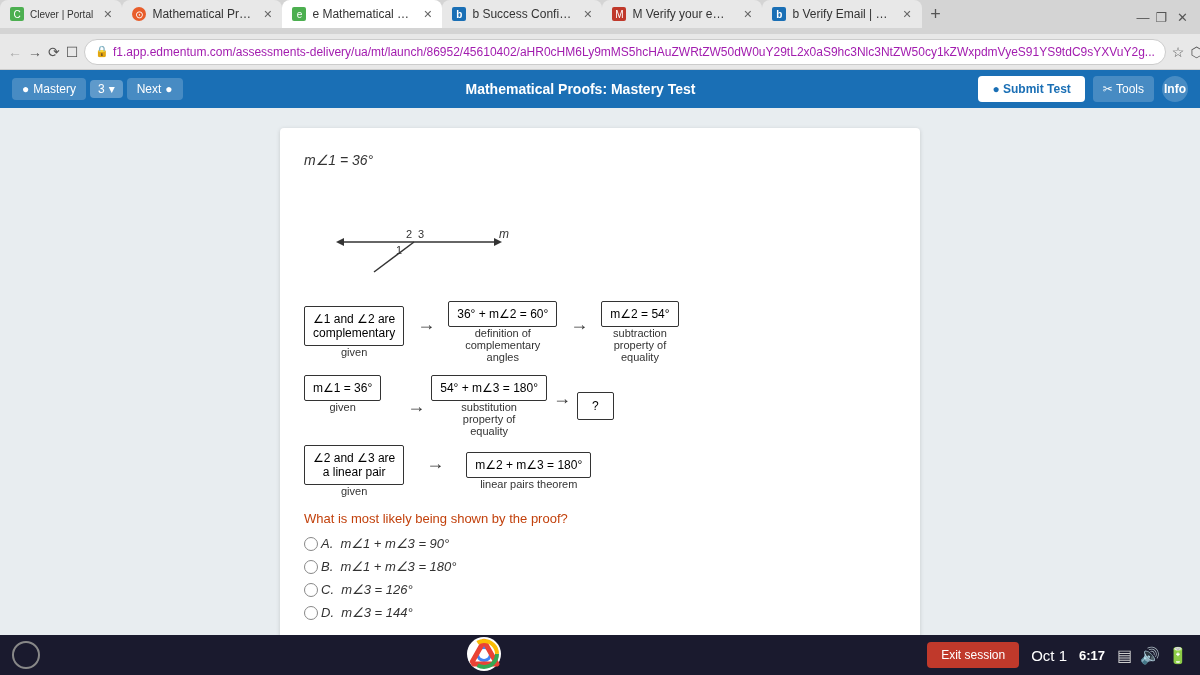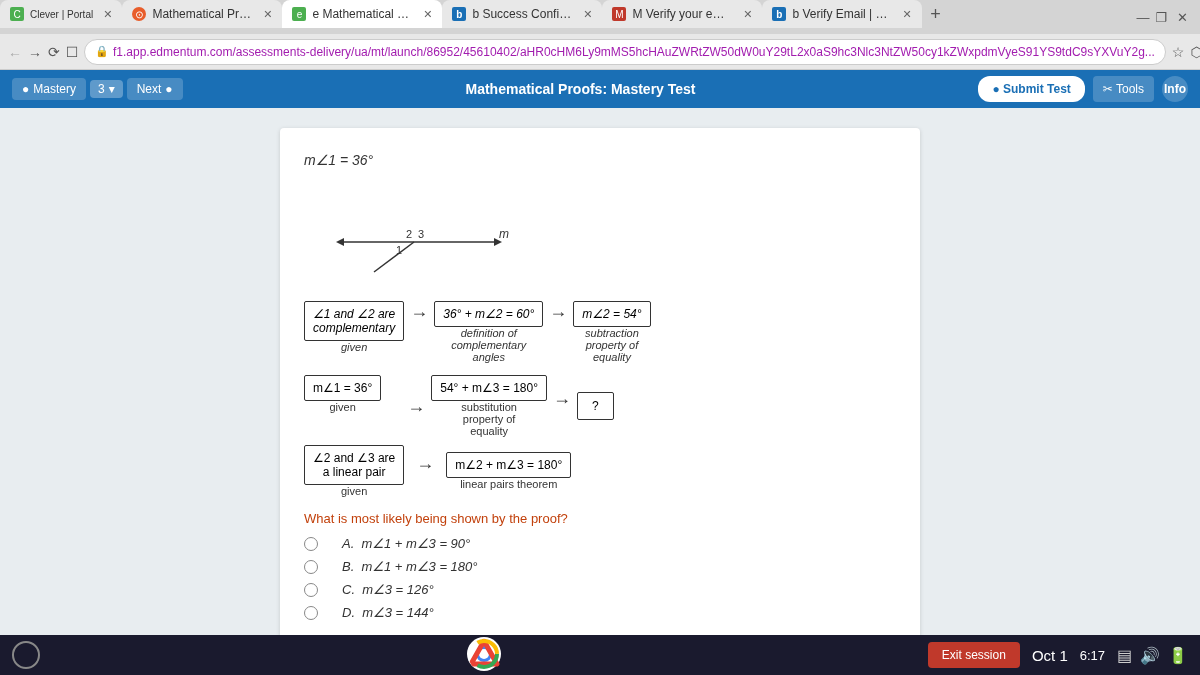--- a/index.html
+++ b/index.html
@@ -21,55 +21,55 @@
     .url-text { flex: 1; overflow: hidden; white-space: nowrap; text-overflow: ellipsis; color: #a21caf; font-size: 12px; }
     .url-actions { display: flex; gap: 6px; color: #555; font-size: 14px; }
 
     
     .app-toolbar { display: flex; align-items: center; height: 38px; background: #1a6fb5; color: white; padding: 0 12px; gap: 10px; }
     .toolbar-nav { display: flex; align-items: center; gap: 4px; }
     .toolbar-btn { background: rgba(255,255,255,0.2); border: none; color: white; padding: 4px 10px; border-radius: 4px; cursor: pointer; font-size: 12px; display: flex; align-items: center; gap: 4px; }
     .question-num { background: rgba(255,255,255,0.3); color: white; padding: 2px 8px; border-radius: 4px; font-size: 12px; display: flex; align-items: center; gap: 4px; }
     .page-title { flex: 1; text-align: center; font-size: 14px; font-weight: 600; color: white; }
     .toolbar-right { display: flex; gap: 8px; }
-    .submit-btn { background: #fff; color: #1a6fb5; border: none; padding: 4px 14px; border-radius: 12px; font-size: 12px; font-weight: 600; cursor: pointer; }
+    .submit-btn { background: #fff; color: #1a6fb5; border: none; padding: 4px 14px; border-radius: 4px; font-size: 12px; font-weight: 600; cursor: pointer; }
     .tools-btn { background: rgba(255,255,255,0.2); border: none; color: white; padding: 4px 10px; border-radius: 4px; cursor: pointer; font-size: 12px; }
     .info-btn { background: rgba(255,255,255,0.2); border: none; color: white; width: 26px; height: 26px; border-radius: 50%; cursor: pointer; font-size: 12px; font-weight: bold; }
 
     
     .main-content { background: #e8edf0; min-height: 480px; display: flex; flex-direction: column; align-items: center; padding: 20px; }
 
     .question-card { background: white; width: 640px; padding: 24px; border-radius: 4px; box-shadow: 0 1px 4px rgba(0,0,0,0.15); }
 
     .given-text { font-size: 13px; color: #333; margin-bottom: 6px; }
     .given-label { font-weight: bold; }
 
     .angle-eq { font-size: 14px; color: #333; margin-bottom: 14px; font-style: italic; }
     .flow-box { border: 1.5px solid #333; padding: 5px 8px; border-radius: 2px; background: white; text-align: center; font-size: 12px; white-space: nowrap; }
     .flow-label-below { font-size: 11px; color: #333; text-align: center; }
 
     
     .question-prompt { font-size: 13px; color: #c2410c; margin: 14px 0 10px; }
-    .option-row { display: flex; align-items: center; gap: 24px; margin: 8px 0; font-size: 13px; color: #333; cursor: pointer; }
+    .option-row { display: flex; align-items: center; gap: 3px; margin: 8px 0; font-size: 13px; color: #333; cursor: pointer; }
     .option-radio { width: 14px; height: 14px; border: 1.5px solid #888; border-radius: 50%; background: white; flex-shrink: 0; }
     .option-text { font-style: italic; }
 
     
     .action-buttons { display: flex; justify-content: center; gap: 12px; margin-top: 20px; }
     .reset-btn { background: #e85d2b; color: white; border: none; padding: 7px 20px; border-radius: 20px; font-size: 13px; cursor: pointer; }
     .next-btn { background: #1a9fe0; color: white; border: none; padding: 7px 20px; border-radius: 20px; font-size: 13px; cursor: pointer; }
 
     
     .taskbar { background: #1a1a2e; height: 40px; display: flex; align-items: center; padding: 0 12px; gap: 10px; position: fixed; bottom: 0; width: 1200px; }
     .taskbar-circle { width: 28px; height: 28px; border-radius: 50%; border: 2px solid #888; background: transparent; cursor: pointer; }
     .taskbar-spacer { flex: 1; }
     .taskbar-right { display: flex; align-items: center; gap: 12px; }
     .exit-session-btn { background: #c0392b; color: white; border: none; padding: 6px 14px; border-radius: 4px; font-size: 12px; cursor: pointer; font-weight: 500; }
     .taskbar-date { color: white; font-size: 15px; font-weight: 500; }
-    .taskbar-time { color: white; font-size: 13px; font-weight: 400; }
+    .taskbar-time { color: white; font-size: 13px; font-weight: 700; }
     .taskbar-icons { display: flex; gap: 8px; color: #ccc; font-size: 16px; }
 
     
     .geo-diagram { margin: 8px 0 16px 20px; }
 
     
     .math { font-style: italic; }
 
     .proof-section { margin: 8px 0; }
   </style>
@@ -185,21 +185,21 @@
         <text x="175" y="56" font-size="12" font-style="italic" fill="#333">m</text>
 
         <text x="82" y="56" font-size="11" fill="#333">2</text>
         <text x="94" y="56" font-size="11" fill="#333">3</text>
         <text x="72" y="72" font-size="11" fill="#333">1</text>
       </svg>
     </div>
 
     <div class="proof-section">
 
-      <div style="display:flex; align-items:flex-start; gap:0; margin-bottom:4px;font-style:italic;">
+      <div style="display:flex; align-items:center; gap:7px; margin-bottom:4px;">
         <div style="display:flex; flex-direction:column; align-items:center;">
           <div class="flow-box">
             <span>∠1 and ∠2 are<br>complementary</span>
           </div>
           <div class="flow-label-below">given</div>
         </div>
         <div style="display:flex; align-items:center; padding: 0 6px; font-size:18px; color:#333; margin-bottom:16px;">→</div>
         <div style="display:flex; flex-direction:column; align-items:center;">
           <div class="flow-box">
             <span>36° + m∠2 = 60°</span>
@@ -236,21 +236,21 @@
             <div style="font-size:18px; color:#333; padding: 0 6px; margin-bottom:16px;">→</div>
             <div style="display:flex; flex-direction:column; align-items:center;">
               <div class="flow-box" style="padding: 6px 14px;">
                 <span>?</span>
               </div>
             </div>
           </div>
         </div>
       </div>
 
-      <div style="display:flex; align-items:center; gap:6px; margin-top:8px;">
+      <div style="display:flex; align-items:center; gap:16px; margin-top:8px;">
         <div style="display:flex; flex-direction:column; align-items:center;">
           <div class="flow-box">
             <span>∠2 and ∠3 are<br>a linear pair</span>
           </div>
           <div class="flow-label-below">given</div>
         </div>
         <div style="font-size:18px; color:#333; padding: 0 6px; margin-bottom:16px;">→</div>
         <div style="display:flex; flex-direction:column; align-items:center;">
           <div class="flow-box">
             <span>m∠2 + m∠3 = 180°</span>

